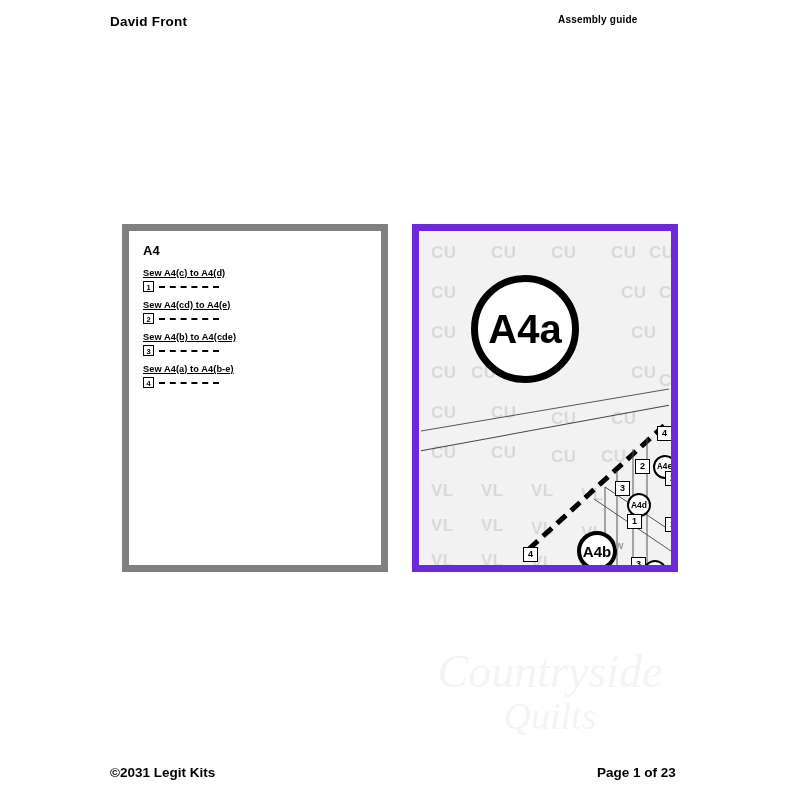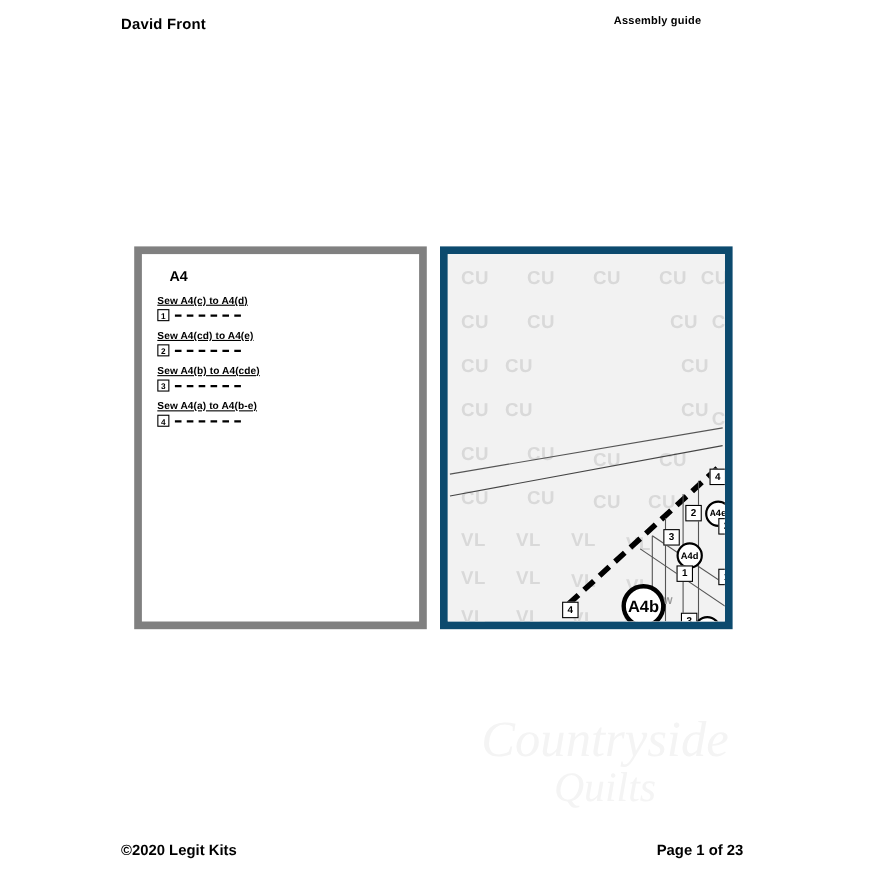--- a/index.html
+++ b/index.html
@@ -71,21 +71,20 @@
   .panel-left-inner {
     position: absolute;
     left: 14px;
     top: 12px;
     right: 10px;
   }
   .block-title {
     font-size: 13px;
     font-weight: bold;
     margin-bottom: 10px;
-    margin-left: 11px;
   }
   .step-text {
     font-size: 9.2px;
     font-weight: bold;
     margin: 0 0 3px 0;
     letter-spacing: 0.1px;
     text-decoration: underline;
   }
   .step-row {
     display: flex;
@@ -106,25 +105,25 @@
   .dashline {
     margin-left: 5px;
     width: 60px;
     height: 0;
     border-top: 2.2px dashed #000;
   }
 
   
   .panel-right {
     position: absolute;
-    left: 400px;
+    left: 412px;
     top: 224px;
     width: 266px;
     height: 348px;
-    border: 7px solid #0c4a6e;
+    border: 7px solid #6d28d9;
     box-sizing: border-box;
     background: #ffffff;
     overflow: hidden;
   }
   .fabric {
     position: absolute;
     inset: 0;
     background: #f2f2f2;
     overflow: hidden;
   }
@@ -290,20 +289,21 @@
         <line x1="110" y1="318" x2="248" y2="192" stroke="#000" stroke-width="5" stroke-dasharray="12 7"></line>
 
         <line x1="198" y1="240" x2="198" y2="334" stroke="#555" stroke-width="1"></line>
         <line x1="214" y1="218" x2="214" y2="334" stroke="#555" stroke-width="1"></line>
         <line x1="228" y1="206" x2="228" y2="334" stroke="#555" stroke-width="1"></line>
         <line x1="186" y1="256" x2="252" y2="300" stroke="#555" stroke-width="1"></line>
         <line x1="186" y1="256" x2="186" y2="334" stroke="#555" stroke-width="1"></line>
         <line x1="175" y1="268" x2="252" y2="320" stroke="#555" stroke-width="1"></line>
       </svg>
 
+      <div class="marker marker-big" style="left:52px; top:44px;">A4a</div>
 
       <div class="marker marker-mid" style="left:158px; top:300px;">A4b</div>
       <div class="marker marker-small" style="left:224px; top:308px;margin-top:21px;">A4c</div>
       <div class="marker marker-small" style="left:208px; top:262px;">A4d</div>
       <div class="marker marker-small" style="left:234px; top:224px;font-family:Liberation Mono, monospace;">A4e</div>
 
       <div class="num-box" style="left:238px; top:195px;">4</div>
       <div class="num-box" style="left:216px; top:228px;">2</div>
       <div class="num-box" style="left:246px; top:240px;">2</div>
       <div class="num-box" style="left:196px; top:250px;">3</div>
@@ -315,16 +315,16 @@
       <div style="position:absolute;left:196px;top:310px;font-size:9px;font-weight:bold;color:#9a9a9a;">W</div>
       <div style="position:absolute;left:232px;top:318px;font-size:9px;font-weight:normal;color:#bdbdbd;margin-top:24px;">HO</div>
     </div>
   </div>
 
   <div class="wm">
     <span>Countryside</span>
     <span class="l2">Quilts</span>
   </div>
 
-  <div class="footer-left">©2020 Legit Kits</div>
+  <div class="footer-left">©2031 Legit Kits</div>
   <div class="footer-right">Page 1 of 23</div>
 
 </div>
 
 </body></html>

